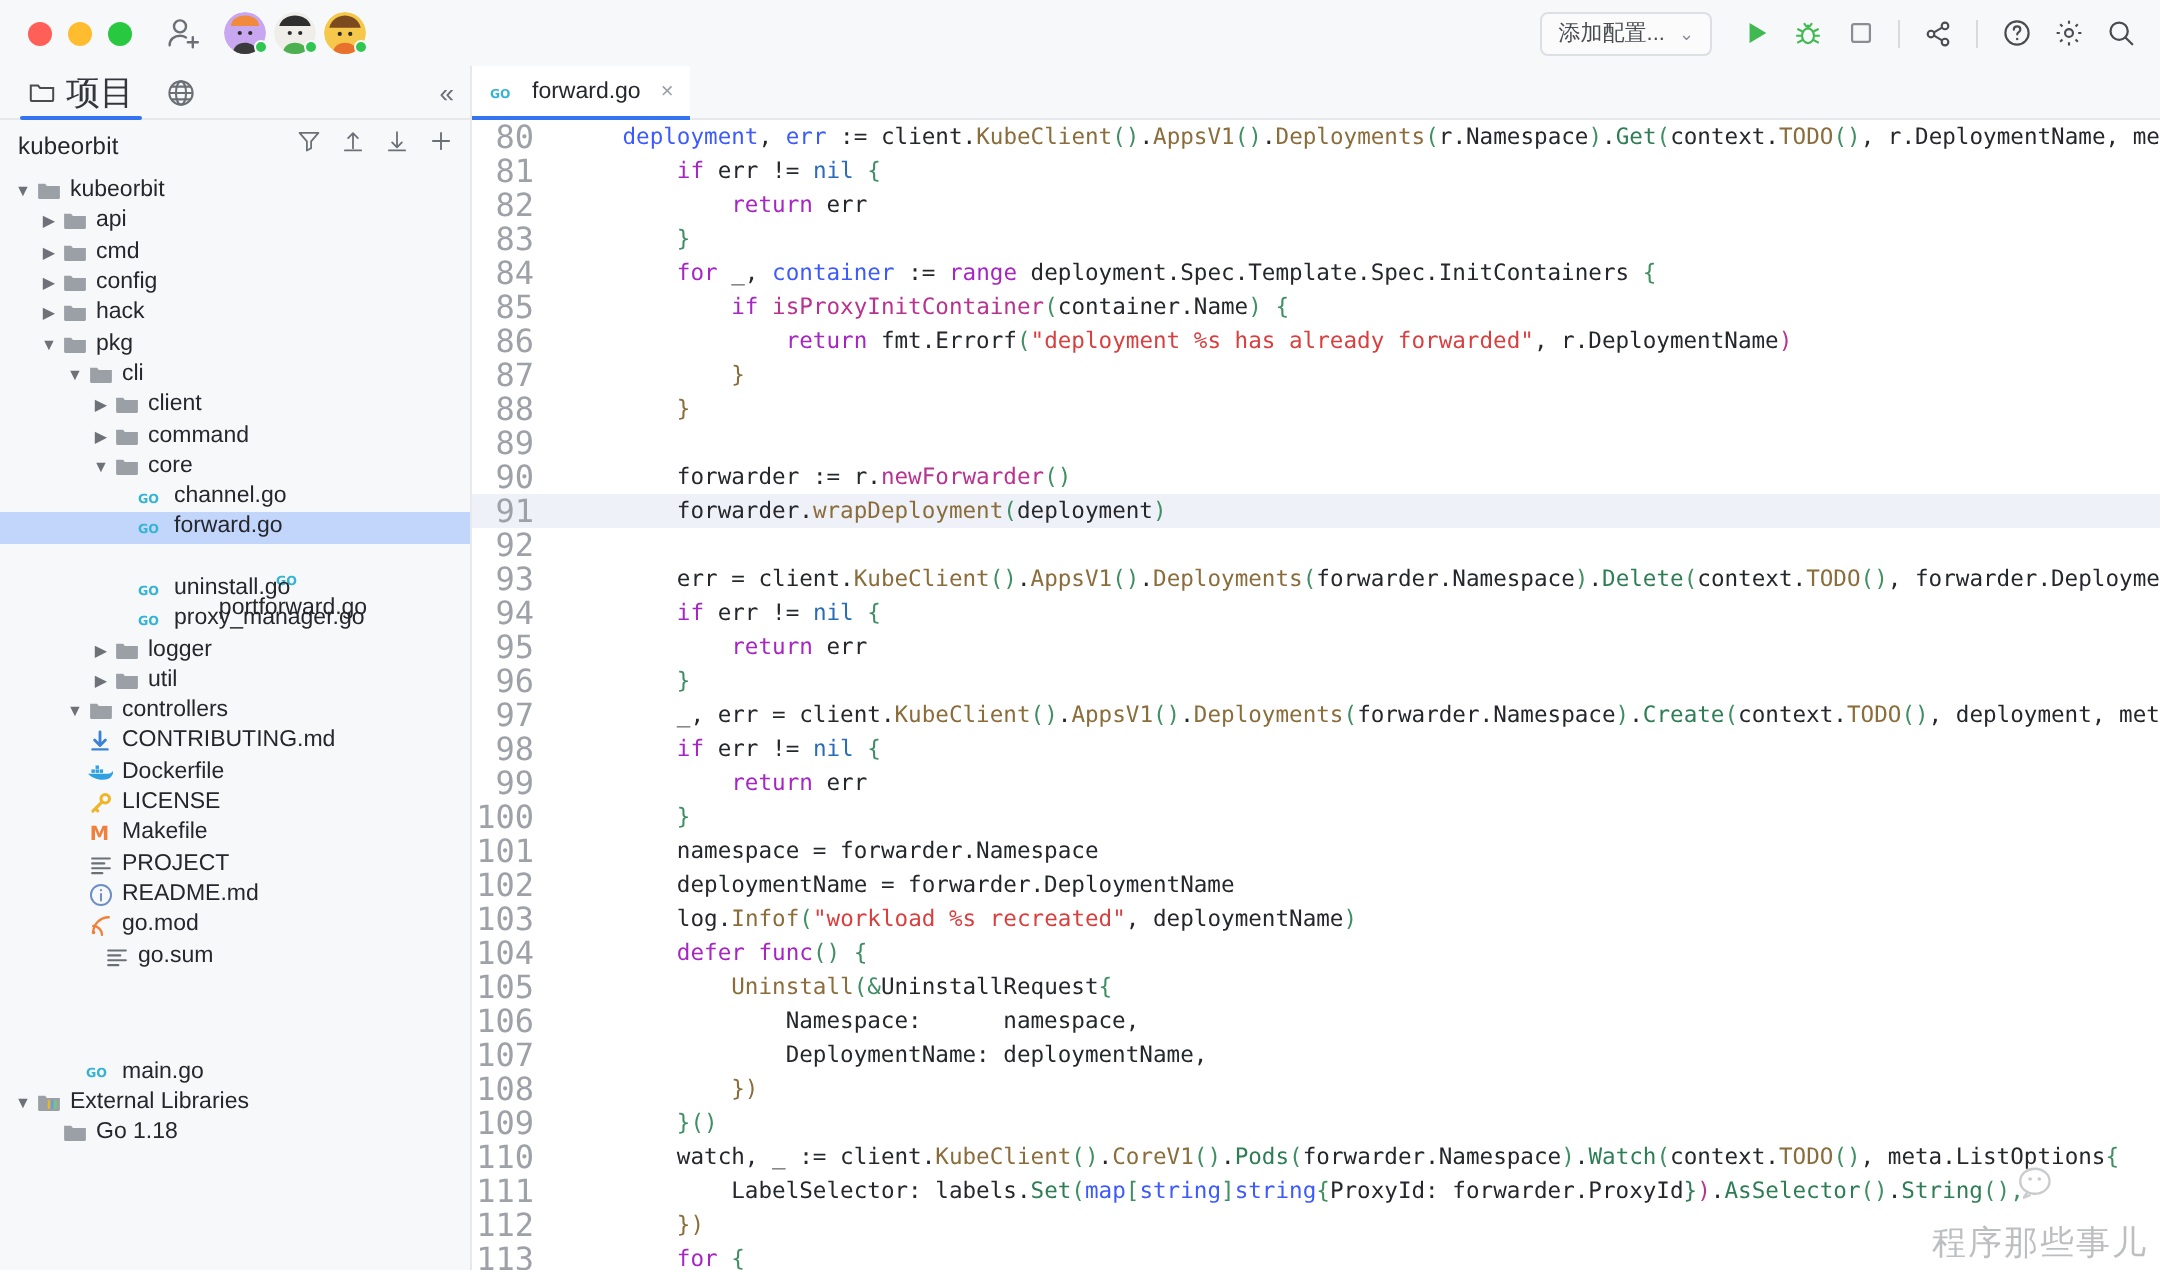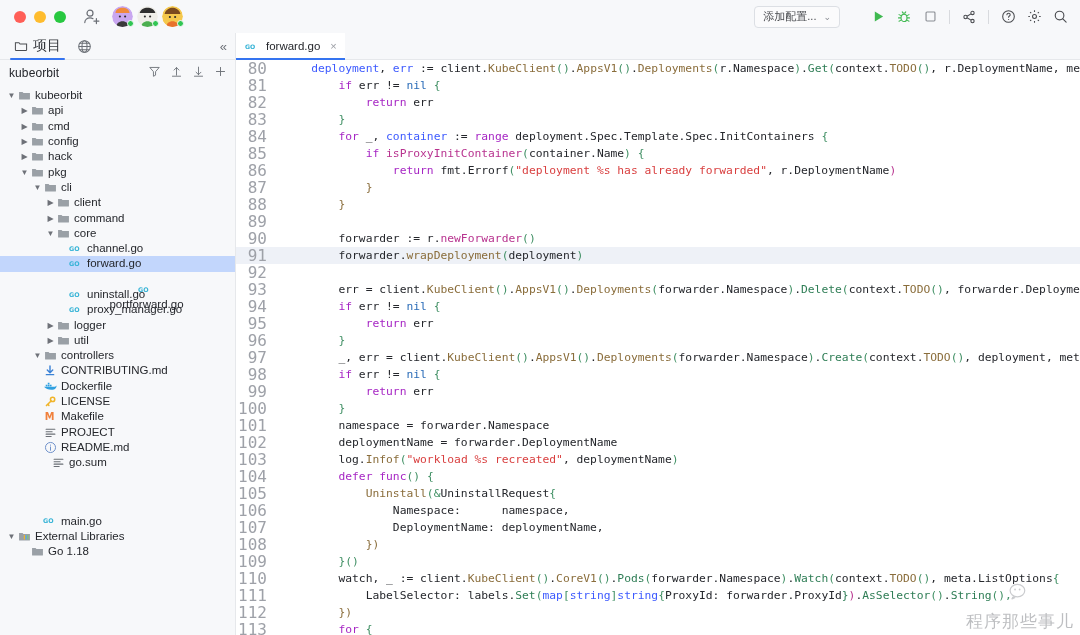--- a/index.html
+++ b/index.html
@@ -31,37 +31,37 @@
     border-radius:50%; background:#31c653; border:1.2px solid #f7f8fa;
   }
 
   .tb-right {
     position:absolute; right:8px; top:0; height:33px;
     display:flex; align-items:center; gap:2px;
   }
   .runconfig {
     display:flex; align-items:center; gap:7px;
     height:22px; padding:0 8px; border:1px solid #dcdfe4; border-radius:4px;
-    background:#fbfbfc; color:#4a4c50; font-size:11px; margin-right:24px;
+    background:#fbfbfc; color:#4a4c50; font-size:11px; margin-right:8px;
     white-space:nowrap;
   }
   .runconfig .chev { font-size:9px; color:#8a8d93; }
   .tbtn { width:24px; height:24px; display:flex; align-items:center; justify-content:center; border-radius:4px; }
   .tsep { width:1px; height:14px; background:#d8dade; margin:0 5px; }
 
   
   .body { flex:1; display:flex; min-height:0; }
 
   
   .sidebar { width:236px; flex:0 0 236px; background:#f7f8fa; display:flex; flex-direction:column;
              border-right:1px solid #e6e8eb; min-height:0; }
   .side-tabs { height:27px; display:flex; align-items:stretch; position:relative; padding-left:6px;
                border-bottom:1px solid #e6e8eb; }
   .side-tab { display:flex; align-items:center; gap:5px; padding:0 8px; position:relative; }
-  .side-tab .lbl { font-size:14px; color:#33363b; }
+  .side-tab .lbl { font-size:17px; color:#33363b; }
   .side-tab.active::after {
     content:""; position:absolute; left:4px; right:4px; bottom:-1px; height:2px; background:#3574f0; border-radius:1px;
   }
   .side-collapse { margin-left:auto; display:flex; align-items:center; padding-right:8px; color:#6b6f76; font-size:13px; }
 
   .side-head { height:26px; display:flex; align-items:center; padding:0 8px 0 9px; }
   .side-head .proj { font-size:12px; color:#24262b; font-weight:400; letter-spacing:.1px; }
   .side-head .acts { margin-left:auto; display:flex; align-items:center; gap:9px; }
 
   .tree { flex:1; overflow:hidden; padding-top:2px; font-size:11.5px; color:#25272c; }
@@ -484,20 +484,31 @@
           <div class="row" style="padding-left: 32px;">
             <span class="arrow none"></span>
             <span class="ricon">
               <svg width="13" height="13" viewBox="0 0 16 16" fill="none" stroke="#6b8ec9" stroke-width="1.2">
                 <circle cx="8" cy="8" r="6.2"></circle>
                 <path d="M8 7.3v4.1" stroke-linecap="round"></path>
                 <circle cx="8" cy="5" r=".7" fill="#6b8ec9" stroke="none"></circle>
               </svg>
             </span>
             <span class="rlabel">README.md</span>
+          </div>
+          <div class="row" style="padding-left: 32px;">
+            <span class="arrow none"></span>
+            <span class="ricon">
+              <svg width="13" height="13" viewBox="0 0 16 16" fill="none" stroke="#f0803c" stroke-width="1.45" stroke-linecap="round">
+                <path d="M3.2 12.8a9.6 9.6 0 0 1 9.6-9.6"></path>
+                <path d="M3.2 8.6a5.4 5.4 0 0 1 5.4 5.4"></path>
+                <circle cx="3.4" cy="12.6" r="1.1" fill="#f0803c" stroke="none"></circle>
+              </svg>
+            </span>
+            <span class="rlabel">go.mod</span>
           </div>
           <div class="row" style="padding-left: 40px;">
             <span class="arrow none"></span>
             <span class="ricon">
               <svg width="13" height="13" viewBox="0 0 16 16" stroke="#6b6f76" stroke-width="1.35" stroke-linecap="round">
                 <path d="M2.6 4h10.8M2.6 7h7.4M2.6 10h10.8M2.6 13h6.2"></path>
               </svg>
             </span>
             <span class="rlabel">go.sum</span>
           </div>

